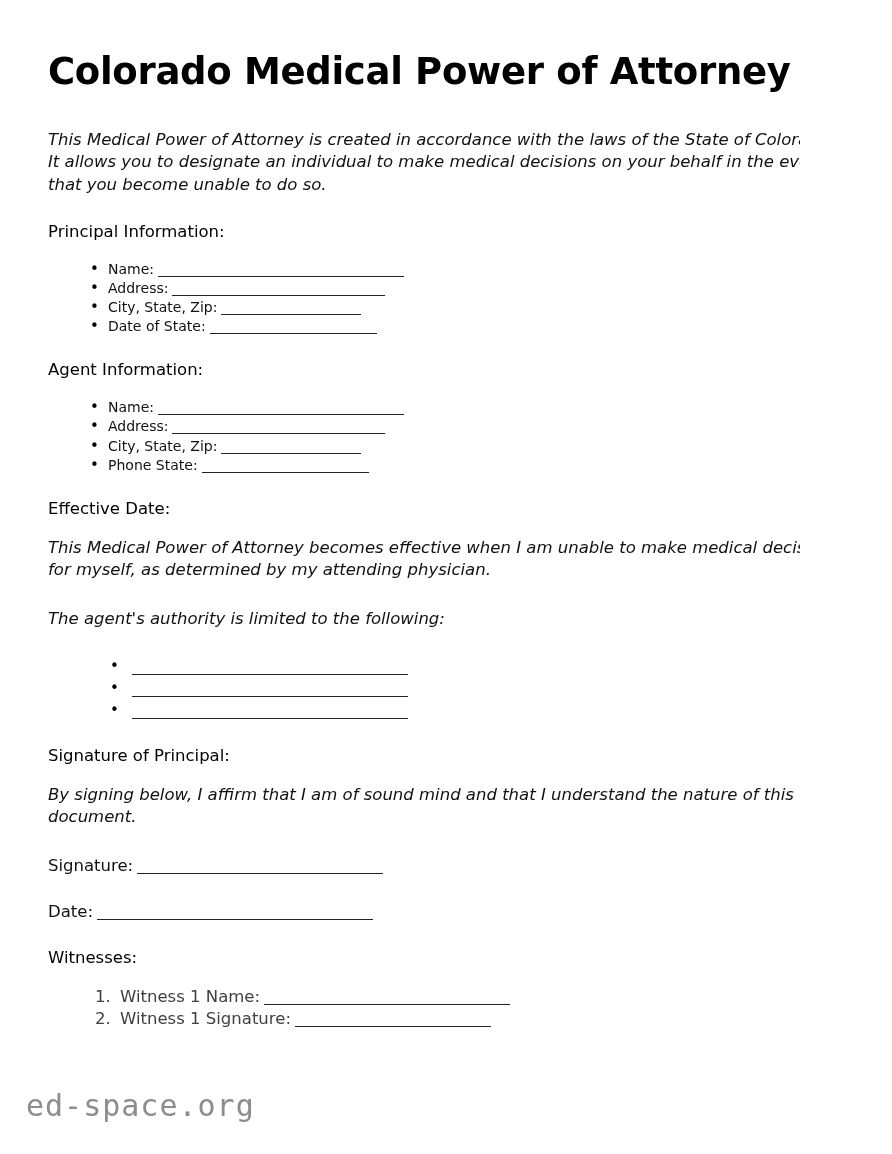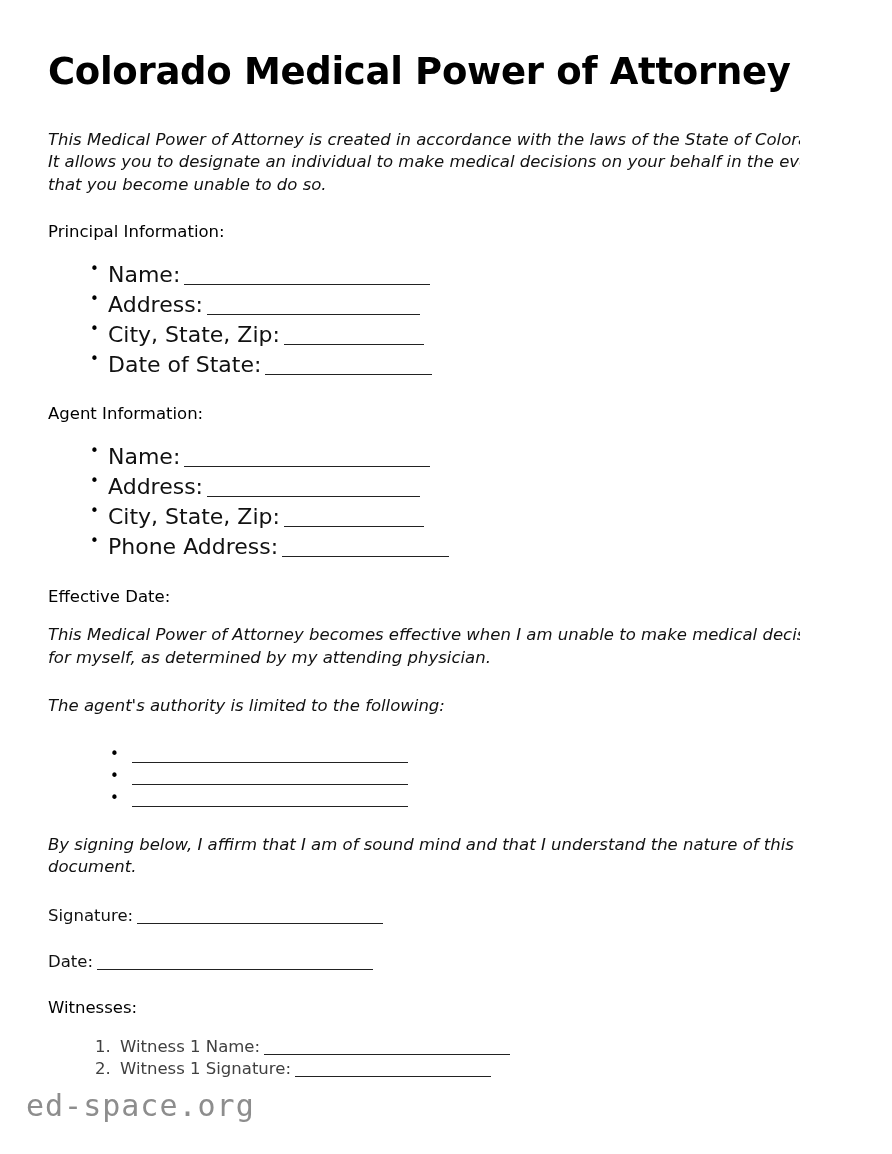--- a/index.html
+++ b/index.html
@@ -50,21 +50,21 @@
     margin: 0 0 18px 0;
     line-height: 1.2;
     color: #000;
   }
   ul.fields {
     list-style: none;
     margin: 0 0 24px 0;
     padding: 0 0 0 42px;
   }
   ul.fields li {
-    font-size: 22px;
+    font-size: 14px;
     line-height: 1.37;
     position: relative;
     padding-left: 18px;
     white-space: nowrap;
     color: #111;
   }
   ul.fields li::before {
     content: "\2022";
     position: absolute;
     left: 0;
@@ -145,33 +145,34 @@
         <li><span>Address:</span><span class="fill" style="width: 213px;"></span></li>
         <li><span>City, State, Zip:</span><span class="fill" style="width: 140px;"></span></li>
         <li><span>Date of State:</span><span class="fill" style="width: 167px;"></span></li>
       </ul>
 
     <h2 class="section">Agent Information:</h2>
     <ul class="fields" id="agent-list">
         <li><span>Name:</span><span class="fill" style="width: 246px;"></span></li>
         <li><span>Address:</span><span class="fill" style="width: 213px;"></span></li>
         <li><span>City, State, Zip:</span><span class="fill" style="width: 140px;"></span></li>
-        <li><span>Phone Address:</span><span class="fill" style="width: 167px;"></span></li>
+        <li><span>Phone State:</span><span class="fill" style="width: 167px;"></span></li>
       </ul>
 
     <h2 class="section">Effective Date:</h2>
     <p class="para">This Medical Power of Attorney becomes effective when I am unable to make medical decisions for myself, as determined by my attending physician.</p>
 
     <p class="para">The agent's authority is limited to the following:</p>
     <ul class="blank-bullets" id="limitations-list">
         <li><span class="fill" style="width: 276px;"></span></li>
         <li><span class="fill" style="width: 276px;"></span></li>
         <li><span class="fill" style="width: 276px;"></span></li>
       </ul>
 
+    <h2 class="section">Signature of Principal:</h2>
     <p class="para">By signing below, I affirm that I am of sound mind and that I understand the nature of this document.</p>
 
     <div class="sig-line">
       <span>Signature:</span><span class="fill" id="signature-fill" style="width: 246px;"></span>
     </div>
 
     <div class="sig-line">
       <span>Date:</span><span class="fill" id="date-fill" style="width: 276px;"></span>
     </div>
 

